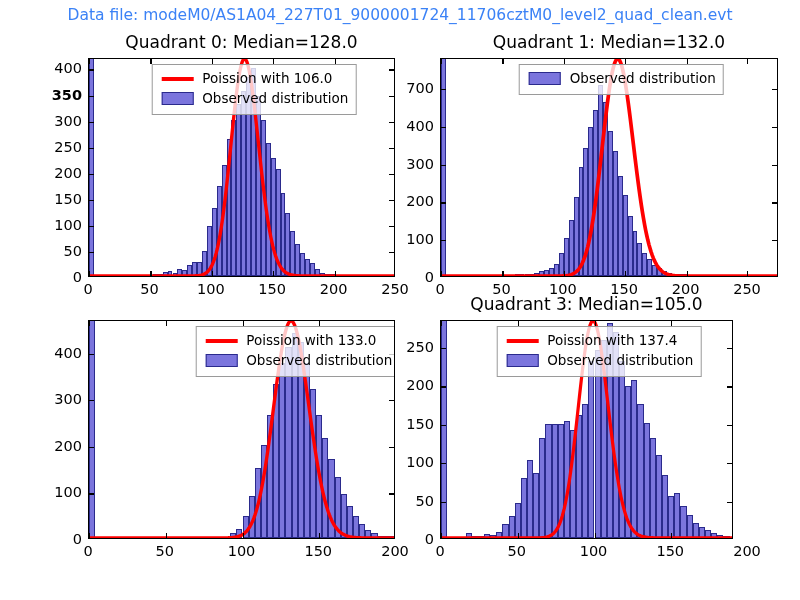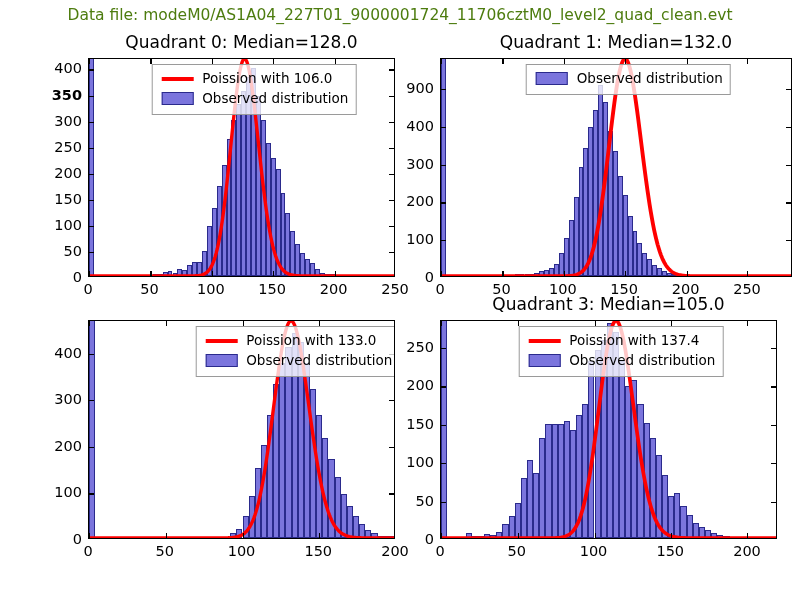--- a/index.html
+++ b/index.html
@@ -5,21 +5,21 @@
   html,body{margin:0;padding:0;}
   body{
     width:800px;height:600px;background:#ffffff;overflow:hidden;
     font-family:"DejaVu Sans","Liberation Sans",sans-serif;
     color:#000000;
   }
   #figure{position:relative;width:800px;height:600px;}
 
   .fig-title{
     position:absolute;left:0;top:6px;width:800px;text-align:center;
-    font-size:15.5px;color:#4d7c0f;white-space:nowrap;
+    font-size:15.5px;color:#3b82f6;white-space:nowrap;
   }
 
   
   .subplot{position:absolute;}
   .sub-title{
     position:absolute;left:0;width:100%;text-align:center;
     font-size:17px;color:#000;white-space:nowrap;top:-26px;
   }
   .axes{
     position:absolute;left:0;top:0;width:100%;height:100%;
@@ -161,21 +161,21 @@
           <div class="legend-row">
             <span class="legend-key">
               <span class="key-patch"></span>
             </span>
             <span class="legend-label">Observed distribution</span>
           </div>
         </div>
       </div>
   </div>
 
-  <div class="subplot" id="sp1" style="left:440px;top:58px;width:352px;height:219px;">
+  <div class="subplot" id="sp1" style="left:440px;top:58px;width:312px;height:219px;padding-left:26px;">
     <div class="sub-title">Quadrant 1: Median=132.0</div>
     <div class="axes">
       <div class="plotarea">
           <div class="bar" style="left: 0px; width: 4.912px; height: 219px;"></div>
           <div class="bar" style="left: 73.68px; width: 4.912px; height: 1.51034px;"></div>
           <div class="bar" style="left: 78.592px; width: 4.912px; height: 1.13276px;"></div>
           <div class="bar" style="left: 83.504px; width: 4.912px; height: 2.26552px;"></div>
           <div class="bar" style="left: 88.416px; width: 4.912px; height: 1.88793px;"></div>
           <div class="bar" style="left: 93.328px; width: 4.912px; height: 3.02069px;"></div>
           <div class="bar" style="left: 98.24px; width: 4.912px; height: 4.53103px;"></div>
@@ -312,21 +312,21 @@
           <div class="legend-row">
             <span class="legend-key">
               <span class="key-patch"></span>
             </span>
             <span class="legend-label">Observed distribution</span>
           </div>
         </div>
       </div>
   </div>
 
-  <div class="subplot" id="sp3" style="left:440px;top:320px;width:337px;height:219px;">
+  <div class="subplot" id="sp3" style="left:440px;top:320px;width:293px;height:219px;">
     <div class="sub-title">Quadrant 3: Median=105.0</div>
     <div class="axes">
       <div class="plotarea">
           <div class="bar" style="left: 0px; width: 6.14px; height: 219px;"></div>
           <div class="bar" style="left: 24.56px; width: 6.14px; height: 4.61053px;"></div>
           <div class="bar" style="left: 30.7px; width: 6.14px; height: 1.53684px;"></div>
           <div class="bar" style="left: 36.84px; width: 6.14px; height: 0.768421px;"></div>
           <div class="bar" style="left: 42.98px; width: 6.14px; height: 3.84211px;"></div>
           <div class="bar" style="left: 49.12px; width: 6.14px; height: 3.07368px;"></div>
           <div class="bar" style="left: 55.26px; width: 6.14px; height: 6.14737px;"></div>
@@ -429,21 +429,21 @@
     <div class="xticklabel" style="left: 501.4px; top: 281px;">50</div>
     <div class="xticklabel" style="left: 562.8px; top: 281px;">100</div>
     <div class="xticklabel" style="left: 624.2px; top: 281px;">150</div>
     <div class="xticklabel" style="left: 685.6px; top: 281px;">200</div>
     <div class="xticklabel" style="left: 747px; top: 281px;">250</div>
     <div class="yticklabel" style="left: 388px; width: 46px; top: 277px;">0</div>
     <div class="yticklabel" style="left: 388px; width: 46px; top: 239.241px;">100</div>
     <div class="yticklabel" style="left: 388px; width: 46px; top: 201.483px;">200</div>
     <div class="yticklabel" style="left: 388px; width: 46px; top: 163.724px;">300</div>
     <div class="yticklabel" style="left: 388px; width: 46px; top: 125.966px;">400</div>
-    <div class="yticklabel" style="left: 388px; width: 46px; top: 88.2069px;">900</div>
+    <div class="yticklabel" style="left: 388px; width: 46px; top: 88.2069px;">700</div>
     <div class="xticklabel" style="left: 88px; top: 543px;">0</div>
     <div class="xticklabel" style="left: 164.75px; top: 543px;">50</div>
     <div class="xticklabel" style="left: 241.5px; top: 543px;">100</div>
     <div class="xticklabel" style="left: 318.25px; top: 543px;">150</div>
     <div class="xticklabel" style="left: 395px; top: 543px;">200</div>
     <div class="yticklabel" style="left: 36px; width: 46px; top: 539px;">0</div>
     <div class="yticklabel" style="left: 36px; width: 46px; top: 492.404px;">100</div>
     <div class="yticklabel" style="left: 36px; width: 46px; top: 445.809px;">200</div>
     <div class="yticklabel" style="left: 36px; width: 46px; top: 399.213px;">300</div>
     <div class="yticklabel" style="left: 36px; width: 46px; top: 352.617px;">400</div>

